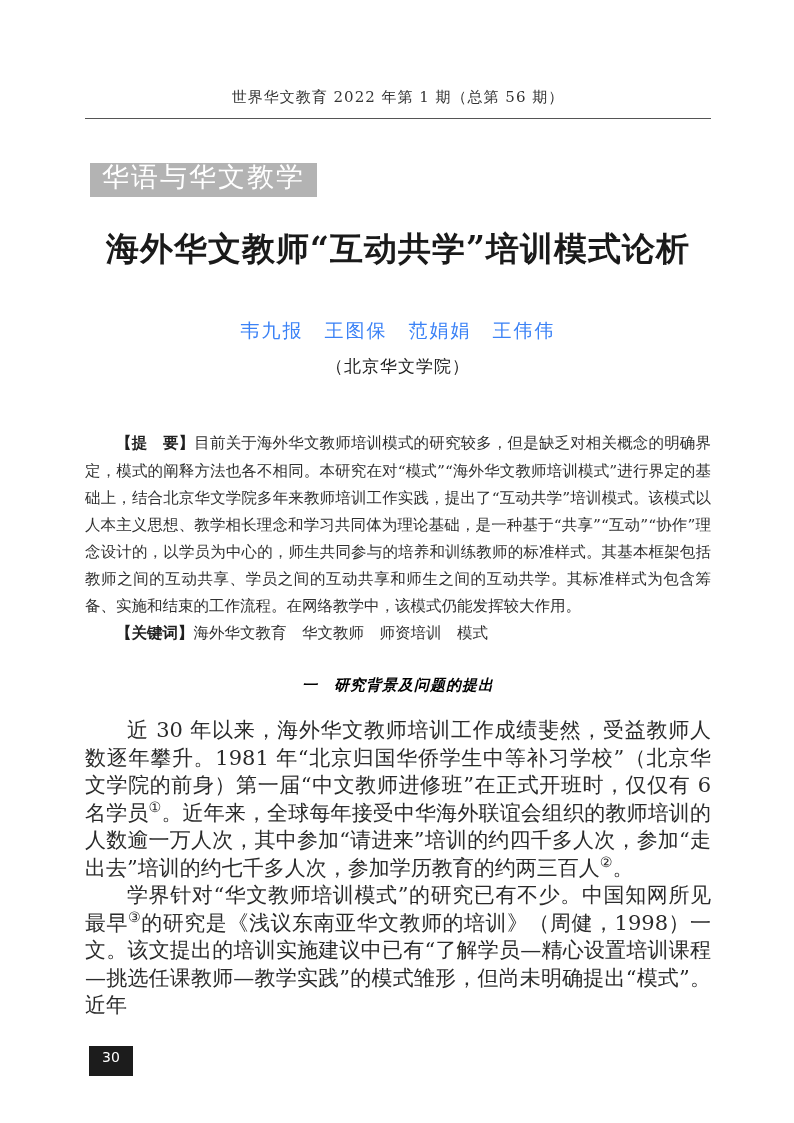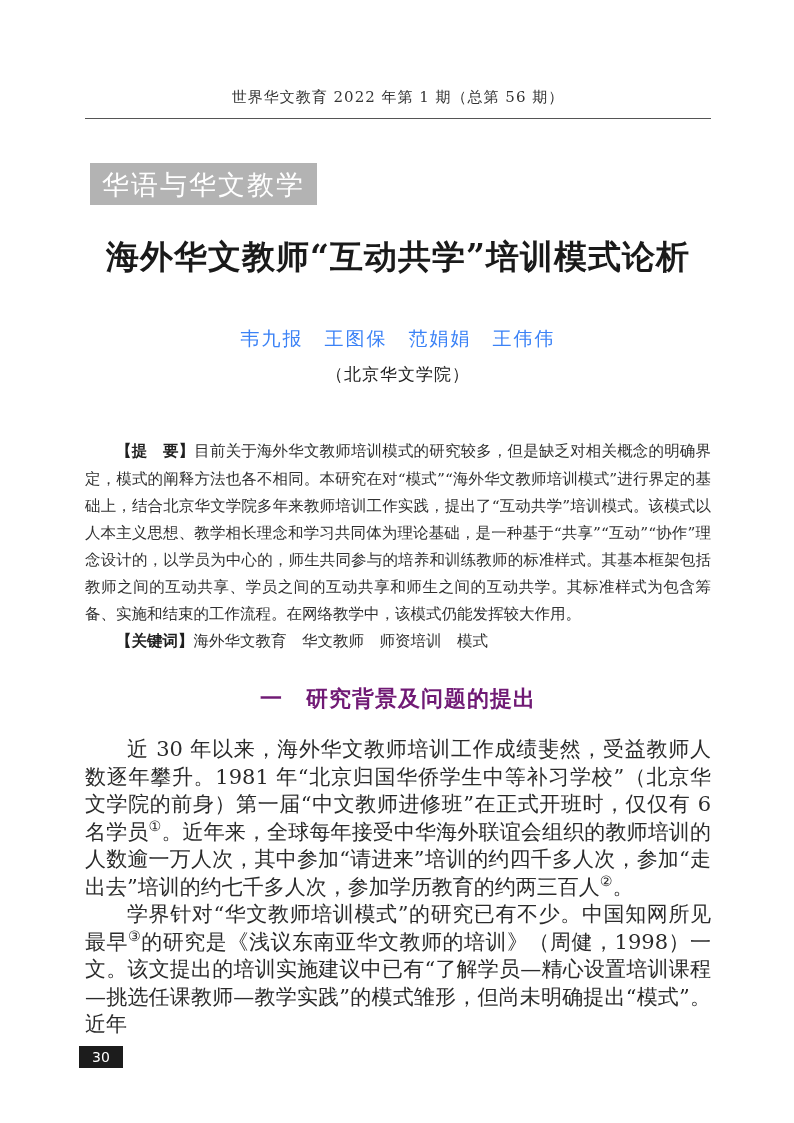--- a/index.html
+++ b/index.html
@@ -37,21 +37,21 @@
   }
   .column-label {
     display: inline-block;
     margin-top: 44px;
     margin-left: 5px;
     background: #b3b3b3;
     color: #ffffff;
     font-family: "DejaVu Sans", "Liberation Sans", sans-serif;
     font-size: 27px;
     line-height: 1;
-    padding: 8px 12px 7px 12px;
+    padding: 0 12px 7px 12px;
     letter-spacing: 2px;
   }
   .article-title {
     margin: 30px 0 0 0;
     text-align: center;
     font-size: 33px;
     font-weight: bold;
     letter-spacing: 1px;
     color: #1a1a1a;
   }
@@ -86,51 +86,52 @@
   }
   .block-label {
     font-family: Liberation Mono, monospace;
     font-weight: bold;
     color: #1f1f1f;
   }
   .section-heading {
     margin: 28px 0 0 0;
     text-align: center;
     font-family: "DejaVu Sans", "Liberation Sans", sans-serif;
-    font-size: 22px;
+    font-size: 15px;
     font-weight: bold;
     letter-spacing: 1px;
-    color: #701a75;
+    color: #000000;
+    font-style: italic;
   }
   .body-para {
     margin: 0;
     font-size: 21px;
     line-height: 27.5px;
     text-align: justify;
     text-indent: 2em;
     color: #2b2b2b;
   }
   .body-para.first {
     margin-top: 22px;
   }
   .body-para sup {
     font-size: 0.68em;
     vertical-align: super;
     line-height: 0;
   }
   .page-number-badge {
     position: absolute;
-    left: 79px;
+    left: 89px;
     top: 1046px;
     background: #1c1c1c;
     color: #ffffff;
     font-family: "DejaVu Sans", "Liberation Sans", sans-serif;
     font-size: 14px;
     line-height: 1;
-    padding: 4px 13px 4px 13px;
+    padding: 4px 13px 12px 13px;
   }
 </style>
 </head>
 <body>
 
 <div class="page">
   <div class="content">
 
     <div class="running-head">世界华文教育 2022 年第 1 期（总第 56 期）</div>
 

